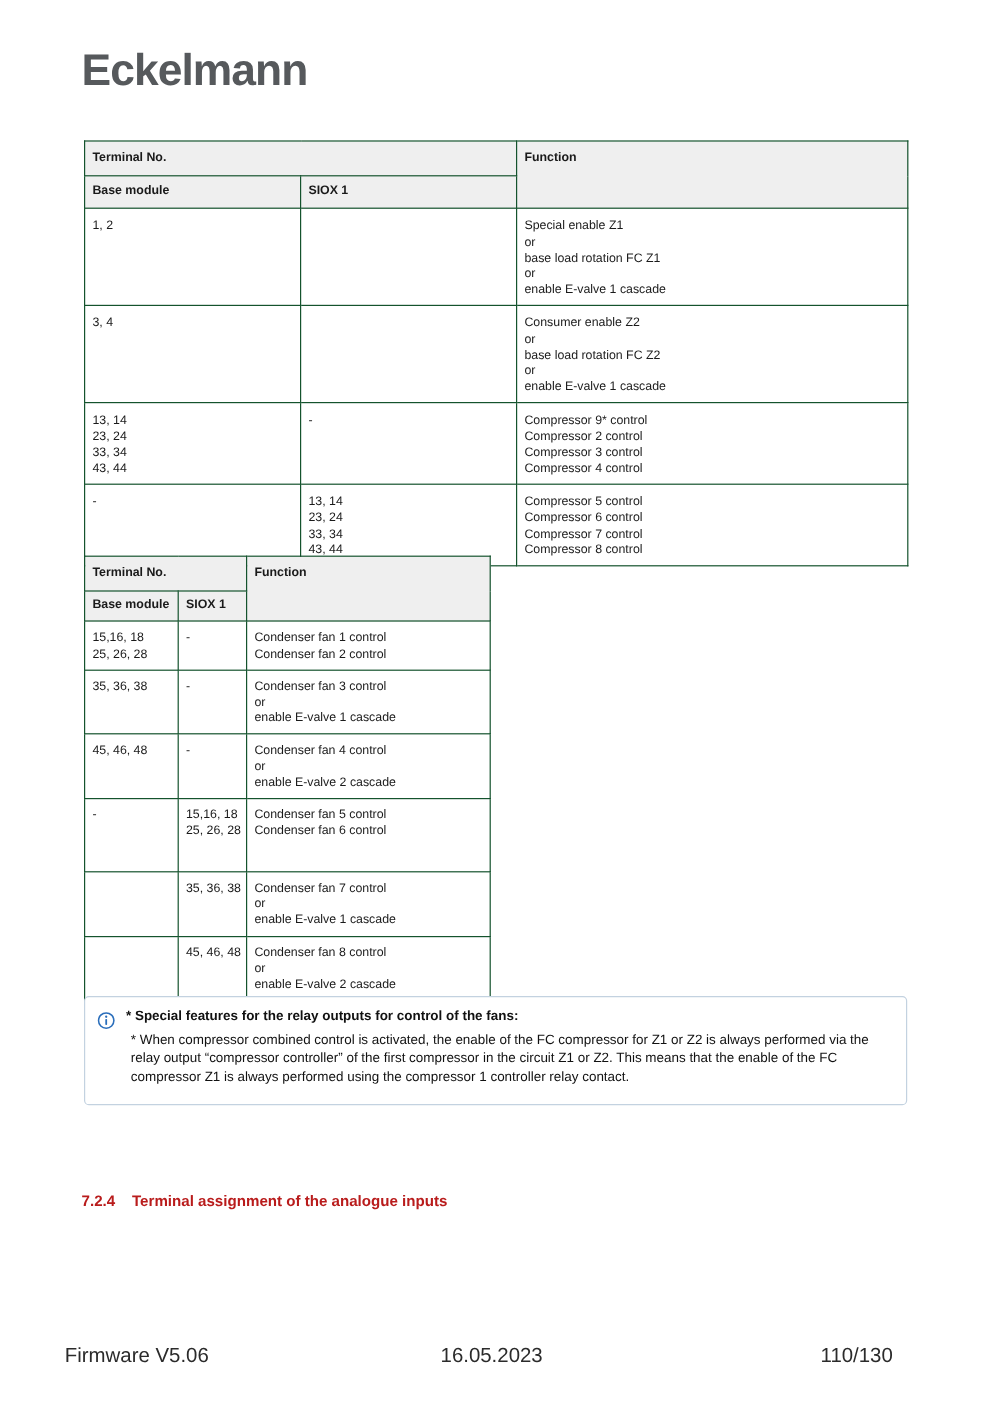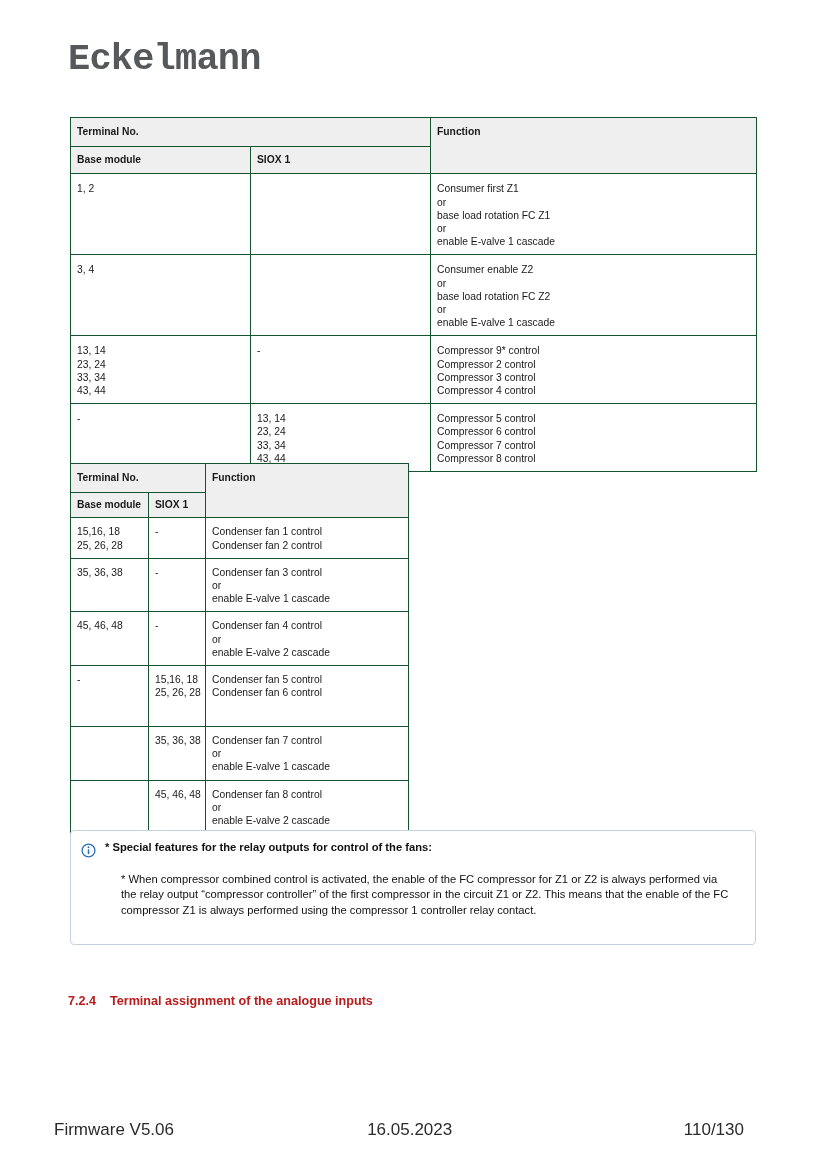--- a/index.html
+++ b/index.html
@@ -24,21 +24,21 @@
 
   
   .logo {
     position: absolute;
     left: 68px;
     top: 38px;
     font-size: 37px;
     font-weight: bold;
     letter-spacing: -0.8px;
     color: #56595c;
-    font-family: Liberation Mono, monospace;
+    font-family: Liberation Sans, sans-serif;
   }
 
   
   table.doc-table {
     border-collapse: collapse;
     table-layout: fixed;
     font-size: 10.3px;
     line-height: 13.2px;
     color: #1a1a1a;
   }
@@ -113,21 +113,21 @@
     width: 15px;
     height: 15px;
     margin-top: 3px;
   }
   .note-body {
     font-size: 11.2px;
     line-height: 15.6px;
     color: #111111;
   }
   .note-title { font-weight: bold; }
-  .note-p { margin: 16px; }
+  .note-p { margin: 4px; }
   .bold { font-weight: bold; }
 
   
   .section-heading {
     position: absolute;
     left: 68px;
     top: 994px;
     font-size: 12.6px;
     font-weight: bold;
     color: #b91c1c;
@@ -175,21 +175,21 @@
     </thead>
     <tbody>
       <tr class="r1">
         <td>
             <span class="cellline">1, 2</span>
           </td>
         <td>
             <span class="cellline">&nbsp;</span>
           </td>
         <td>
-            <span class="cellline">Consumer first Z1</span>
+            <span class="cellline">Special enable Z1</span>
             <span class="cellline">or</span>
             <span class="cellline">base load rotation FC Z1</span>
             <span class="cellline">or</span>
             <span class="cellline">enable E-valve 1 cascade</span>
           </td>
       </tr>
       <tr class="r2">
         <td>
             <span class="cellline">3, 4</span>
           </td>

